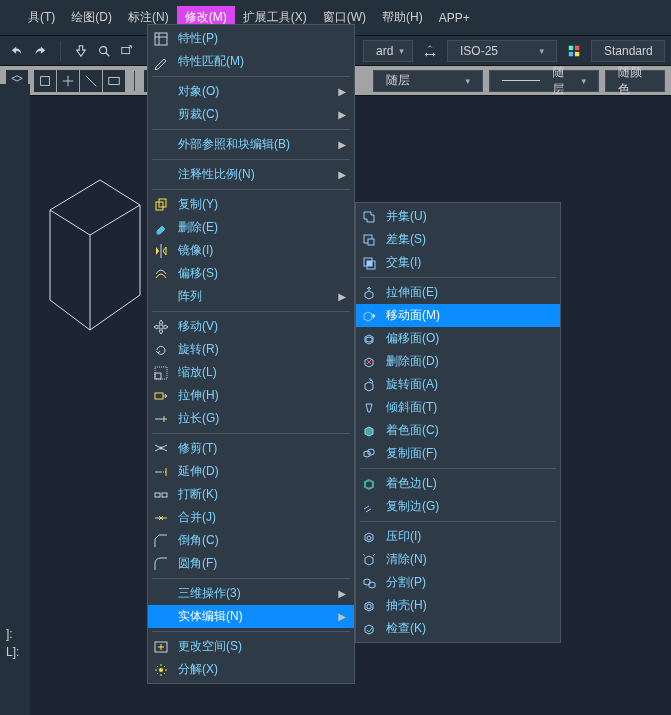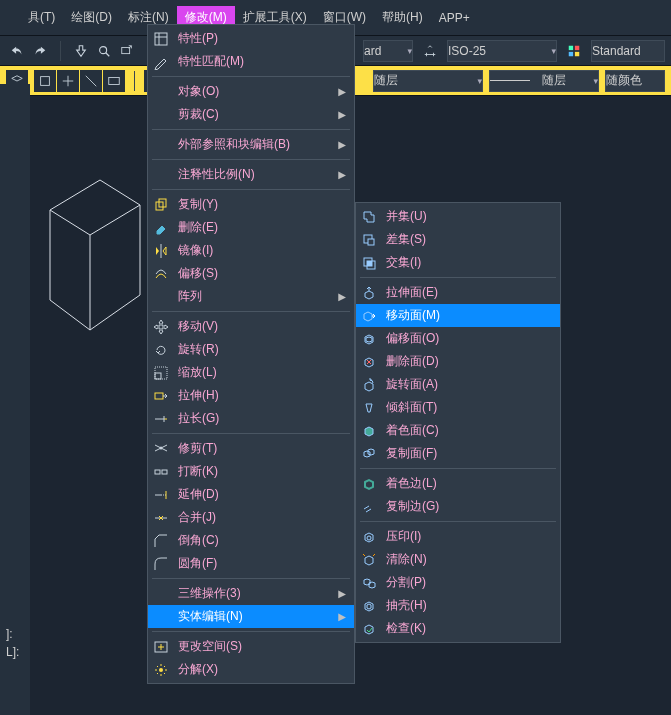--- a/index.html
+++ b/index.html
@@ -5,34 +5,34 @@
 *{margin:0;padding:0;box-sizing:border-box;font-family:"Microsoft YaHei",sans-serif;font-size:12px;color:#d0d0d0;user-select:none}
 body{background:#1c2531;width:671px;height:715px;overflow:hidden;position:relative}
 .menubar{height:36px;background:#25303d;display:flex;align-items:center;padding-left:20px;border-bottom:1px solid #0e141c}
 .menubar .item{padding:3px 8px;cursor:default}
 .menubar .item.active{background:#d946ef;color:#fff}
 .toolbar1{height:30px;background:#25303d;display:flex;align-items:center;padding:0 6px;gap:6px;border-bottom:1px solid #0e141c}
 .toolbar-icons{display:flex;gap:1px}
 .tb-btn{width:22px;height:22px;display:flex;align-items:center;justify-content:center;background:#25303d}
 .tb-icon{width:14px;height:14px;display:block}
 .sep{width:1px;height:20px;background:#3a4550;margin:0 3px}
-.dropdown{height:22px;background:#2f3a47;border:1px solid #3f4b58;display:flex;align-items:center;padding:0 0;gap:6px}
+.dropdown{height:22px;background:#2f3a47;border:1px solid #3f4b58;display:flex;align-items:center;padding:0 12px;gap:6px}
 .dd-arrow{margin-left:auto;font-size:9px;color:#aab}
-.toolbar2{height:30px;background:#fde047;display:flex;align-items:center;padding:0 6px;gap:6px;border-bottom:1px solid #0e141c}
+.toolbar2{height:30px;background:#a3a3a3;display:flex;align-items:center;padding:0 6px;gap:6px;border-bottom:1px solid #0e141c}
 .vtoolbar{position:absolute;left:0;top:84px;width:30px;bottom:0;background:#25303d;display:flex;flex-direction:column;align-items:center;gap:4px;padding-top:4px}
 .wire{position:absolute;left:30px;top:170px}
 .cmdtext{position:absolute;left:6px;bottom:54px;color:#9aa;font-family:Consolas,monospace;line-height:18px}
 .menu{position:absolute;background:#2f3a47;border:1px solid #4a5663;padding:2px 0}
 .menu.m1{left:147px;top:24px;width:208px}
 .menu.m2{left:355px;top:202px;width:206px}
 .mrow{display:flex;align-items:center;height:23px;padding:0 8px 0 4px;gap:8px}
 .mrow.highlight{background:#0b8cff;color:#fff}
 .mrow.highlight .lbl{color:#fff}
 .mrow .ic{width:18px;height:18px;display:flex;align-items:center;justify-content:center;flex-shrink:0}
-.mrow .lbl{flex:1;color:#f9a8d4}
+.mrow .lbl{flex:1;color:#7dd3fc}
 .mrow .arr{font-size:10px;color:#c0c0c0}
 .mdiv{height:1px;background:#4a5663;margin:3px 4px}
 .iconbox{width:16px;height:16px}
 </style>
 </head>
 <body>
 
 <div class="menubar" id="menubar">
     <div class="item">具(T)</div>
     <div class="item">绘图(D)</div>
@@ -313,39 +313,39 @@
         <svg class="iconbox" viewBox="0 0 16 16">
           <path d="M2 4l12 6M2 10l12-6" stroke="#c8d2dc"></path>
           <circle cx="8" cy="7" r="1.5" fill="#c8d2dc"></circle>
         </svg>
       </span>
       <span class="lbl">修剪(T)</span>
     </div>
     <div class="mrow">
       <span class="ic">
         <svg class="iconbox" viewBox="0 0 16 16">
-          <rect x="2" y="6" width="5" height="4" fill="none" stroke="#c8d2dc"></rect>
-          <rect x="9" y="6" width="5" height="4" fill="none" stroke="#c8d2dc"></rect>
-        </svg>
-      </span>
-      <span class="lbl">打断(K)</span>
-    </div>
-    <div class="mrow">
-      <span class="ic">
-        <svg class="iconbox" viewBox="0 0 16 16">
           <path d="M2 8h6" stroke="#c8d2dc"></path>
           <path d="M8 8h5" stroke="#c8d2dc" stroke-dasharray="1 1"></path>
           <path d="M13 4v8" stroke="#fd4"></path>
         </svg>
       </span>
       <span class="lbl">延伸(D)</span>
     </div>
     <div class="mrow">
       <span class="ic">
         <svg class="iconbox" viewBox="0 0 16 16">
+          <rect x="2" y="6" width="5" height="4" fill="none" stroke="#c8d2dc"></rect>
+          <rect x="9" y="6" width="5" height="4" fill="none" stroke="#c8d2dc"></rect>
+        </svg>
+      </span>
+      <span class="lbl">打断(K)</span>
+    </div>
+    <div class="mrow">
+      <span class="ic">
+        <svg class="iconbox" viewBox="0 0 16 16">
           <path d="M2 8h5M9 8h5" stroke="#c8d2dc"></path>
           <path d="M6 6l2 2-2 2M10 6l-2 2 2 2" fill="none" stroke="#fd4"></path>
         </svg>
       </span>
       <span class="lbl">合并(J)</span>
     </div>
     <div class="mrow">
       <span class="ic">
         <svg class="iconbox" viewBox="0 0 16 16">
           <path d="M2 14V6l4-4h8" fill="none" stroke="#c8d2dc"></path>

